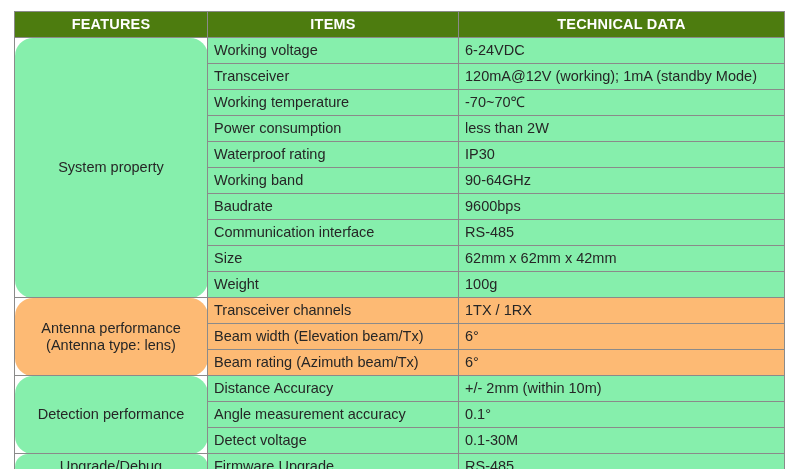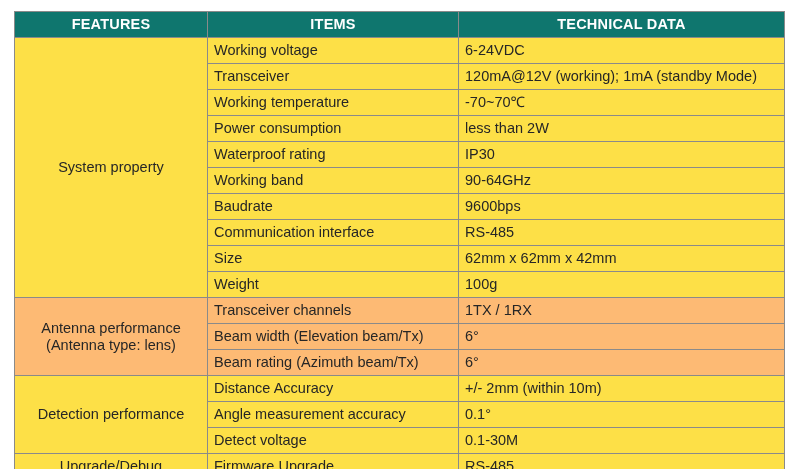--- a/index.html
+++ b/index.html
@@ -35,50 +35,51 @@
     border: 1px solid #8a8a8a;
     padding: 0 6px;
     height: 25px;
     line-height: 1.15;
     vertical-align: middle;
     overflow: hidden;
     white-space: nowrap;
   }
 
   thead th {
-    background: #0f766e;
+    background: #4d7c0f;
     color: #ffffff;
     font-weight: bold;
     letter-spacing: 0.2px;
     font-size: 14.5px;
     border-color: #8a8a8a;
   }
   th.head-features { text-align: center; padding-left: 0; padding-right: 0; }
   th.head-items,
   th.head-data { text-align: center; }
 
   td.group-cell {
     text-align: center;
     vertical-align: middle;
     padding: 0 3px;
     white-space: normal;
     line-height: 1.3;
+    border-radius: 18px;
   }
   td.item-cell,
   td.data-cell {
     text-align: left;
   }
 
   tr.sect-antenna td {
     background: #fdba74;
   }
   tr.sect-system td,
   tr.sect-detection td,
   tr.sect-upgrade td {
-    background: #fde047;
+    background: #86efac;
   }
   .group-line { display: block; }
 </style>
 </head>
 <body>
 
 <div id="spec-table-wrap">
   <table class="spec-table">
     <colgroup>
       <col class="c-features">

